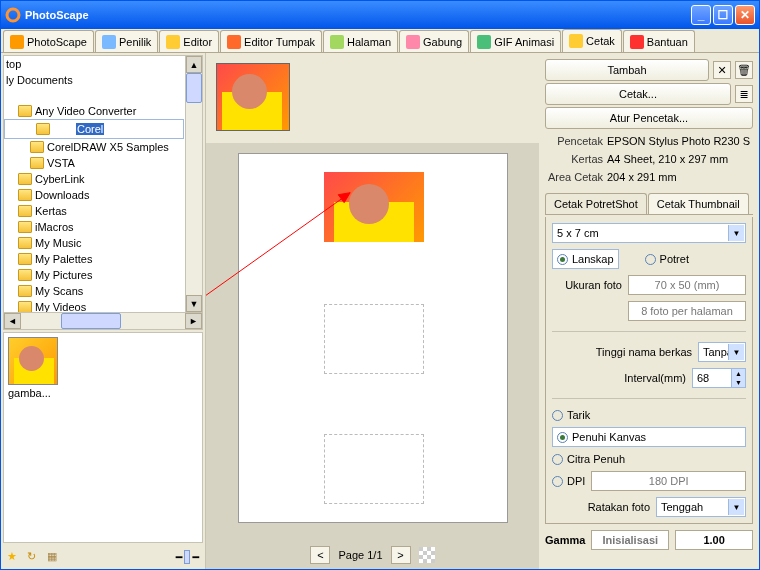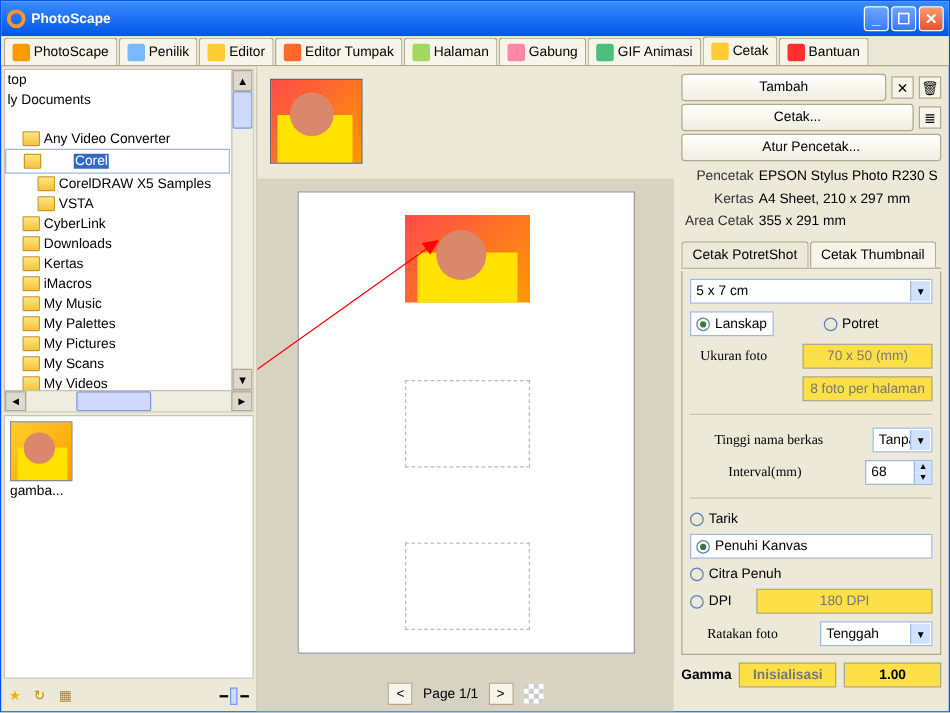--- a/index.html
+++ b/index.html
@@ -61,23 +61,23 @@
 .inforow .val { flex:1; background:#ece9d8;}
 .subtabs { display:flex; margin-top:8px; border-bottom:1px solid #b0a890;}
 .subtab { padding:4px 8px; border:1px solid #b0a890; border-bottom:none; border-radius:3px 3px 0 0; background:#f7f5ea; margin-right:1px; cursor:pointer;}
 .subtab.active{background:#ece9d8;}
 .panel { border:1px solid #b0a890; border-top:none; padding:6px; display:flex; flex-direction:column; gap:6px;}
 .sel,.combo { height:20px; border:1px solid #9fb8de; background:#fff; display:flex; align-items:center; padding:0 4px; position:relative;}
 .sel .arr,.combo .arr { position:absolute; right:1px; top:1px; bottom:1px; width:16px; background:#d0e0ff; border-left:1px solid #9fb8de;display:flex;align-items:center;justify-content:center;font-size:8px;}
 .radio { display:flex; align-items:center; gap:4px; cursor:pointer;}
 .radio .dot{width:11px;height:11px;border:1px solid #5882b8;border-radius:50%;display:flex;align-items:center;justify-content:center;}
 .radio.sel .dot::after{content:'';width:5px;height:5px;background:#3c7a3c;border-radius:50%;}
-.row { display:flex; align-items:center; gap:20px;}
-.row .lbl{text-align:center;font-family:Liberation Serif, serif;}
-.readonly{background:#fde047;border:1px solid #b0a890;height:20px;flex:1;display:flex;align-items:center;justify-content:center;color:#777;}
+.row { display:flex; align-items:center; gap:6px;}
+.row .lbl{text-align:right;}
+.readonly{background:#ffffff;border:1px solid #b0a890;height:20px;flex:1;display:flex;align-items:center;justify-content:center;color:#777;}
 .spinner{width:54px;height:20px;border:1px solid #9fb8de;background:#fff;display:flex;align-items:center;padding:0 4px;position:relative;}
 .spinner .arrs{position:absolute;right:0;top:0;bottom:0;width:14px;display:flex;flex-direction:column;}
 .spinner .arrs div{flex:1;border-left:1px solid #9fb8de;background:#d0e0ff;font-size:7px;display:flex;align-items:center;justify-content:center;}
 hr.sep{border:none;border-top:1px solid #c6c3b4;margin:4px 0;}
 .btmrow{display:flex;align-items:center;gap:6px;margin-top:4px;font-weight:bold;}
 </style>
 </head>
 <body>
 
 <div class="window">
@@ -140,21 +140,21 @@
             <div class="tree-item" style="padding-left: 2px;">
               <span class="txt">top</span>
             </div>
             <div class="tree-item" style="padding-left: 2px;">
               <span class="txt">ly Documents</span>
             </div>
             <div class="tree-item" style="padding-left: 14px; margin-top: 15px;">
               <span class="fld"></span>
               <span class="txt">Any Video Converter</span>
             </div>
-            <div class="tree-item sel" style="padding-left: 14px; gap: 26px;">
+            <div class="tree-item sel" style="padding-left: 31px; gap: 26px;">
               <span class="fld"></span>
               <span class="txt">Corel</span>
             </div>
             <div class="tree-item" style="padding-left: 26px;">
               <span class="fld"></span>
               <span class="txt">CorelDRAW X5 Samples</span>
             </div>
             <div class="tree-item" style="padding-left: 26px;">
               <span class="fld"></span>
               <span class="txt">VSTA</span>
@@ -274,21 +274,21 @@
       <div class="inforow">
           <span class="lbl">Pencetak</span>
           <span class="val">EPSON Stylus Photo R230 S</span>
         </div>
       <div class="inforow">
           <span class="lbl">Kertas</span>
           <span class="val">A4 Sheet, 210 x 297 mm</span>
         </div>
       <div class="inforow">
           <span class="lbl">Area Cetak</span>
-          <span class="val">355 x 291 mm</span>
+          <span class="val">204 x 291 mm</span>
         </div>
 
       <div class="subtabs">
         <div class="subtab active">Cetak PotretShot</div>
         <div class="subtab">Cetak Thumbnail</div>
       </div>
       <div class="panel">
         <div class="sel">
             <span>5 x 7 cm</span>
             <span class="arr">▼</span>

